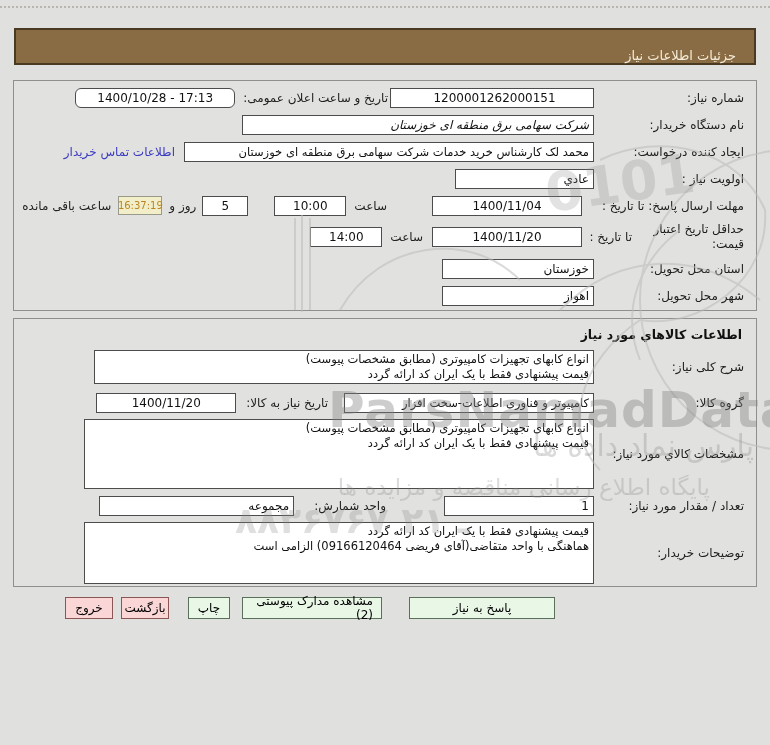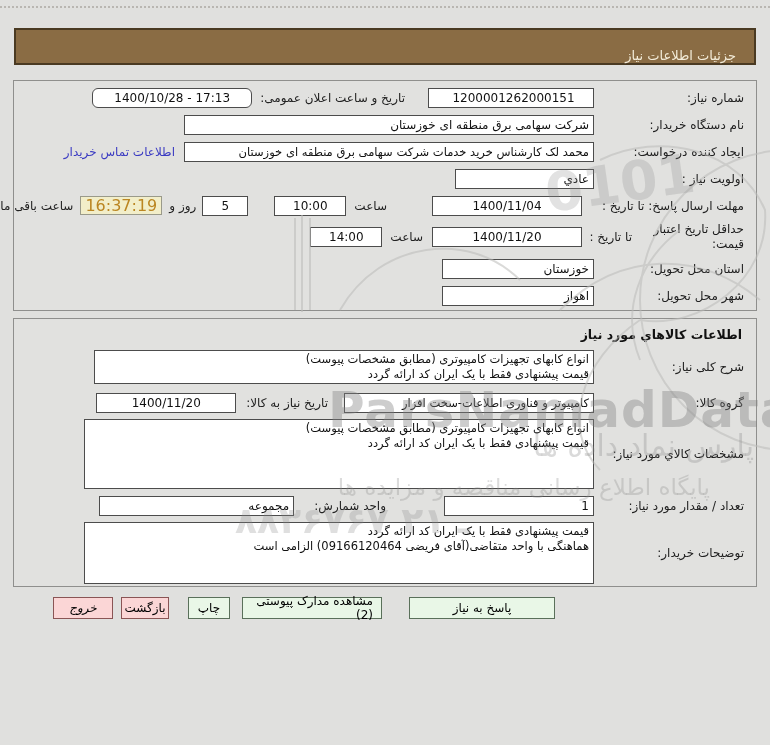--- a/index.html
+++ b/index.html
@@ -37,22 +37,22 @@
   }
   .inp.center{justify-content:center;direction:ltr;}
   .inp.rt{justify-content:flex-start;} 
   .box{
     flex:none;background:#fff;border:1px solid #4c4c4c;box-sizing:border-box;
     padding:1px 4px;font-size:11.5px;line-height:15px;color:#111;
     white-space:pre-line;overflow:hidden;
   }
   .countdown{
     flex:none;background:#f2eec9;border:1px solid #9a9a8a;box-sizing:border-box;
-    height:19px;width:82px;display:flex;align-items:center;justify-content:center;
-    color:#bb8622;font-size:16px;direction:ltr;
+    height:19px;width:44px;display:flex;align-items:center;justify-content:center;
+    color:#bb8622;font-size:10px;direction:ltr;
   }
   .link{color:#3a3ac2;cursor:pointer;}
   .sec2-title{font-weight:bold;font-size:12.5px;color:#111;margin:2px 2px 8px 0;}
   .lbl2line{flex:none;width:112px;line-height:1.25;}
   
   .actions{position:absolute;top:597px;right:215px;display:flex;align-items:center;}
   .btn{
     flex:none;height:22px;box-sizing:border-box;display:flex;align-items:center;
     justify-content:center;font-size:12px;color:#000;cursor:pointer;
     border:1px solid #4a4a4a;padding:0 8px;
@@ -77,28 +77,28 @@
 <div class="top-dots"></div>
 
 <div class="header-bar">
   <span>جزئیات اطلاعات نیاز</span>
 </div>
 
 <div class="sec sec1">
 
   <div class="row">
     <span class="lbl">شماره نیاز:</span>
-    <div class="inp center" style="width:166px;margin-left:23px;padding-left:9px;">1200001262000151</div>
+    <div class="inp center" style="width:204px;margin-left:2px;padding-left:9px;">1200001262000151</div>
     <span class="lbl-auto" style="margin-left:8px;">تاریخ و ساعت اعلان عمومی:</span>
     <div class="inp center" style="width:160px;border-radius:6px;">1400/10/28 - 17:13</div>
   </div>
 
   <div class="row">
     <span class="lbl">نام دستگاه خریدار:</span>
-    <div class="inp rt" style="width:410px;">شرکت سهامی برق منطقه ای خوزستان</div>
+    <div class="inp rt" style="width:352px;font-style:italic;">شرکت سهامی برق منطقه ای خوزستان</div>
   </div>
 
   <div class="row">
     <span class="lbl">ایجاد کننده درخواست:</span>
     <div class="inp rt" style="width:410px;font-size:11.5px;padding-left:16px;">محمد لک کارشناس خرید خدمات شرکت سهامی برق منطقه ای خوزستان</div>
     <span class="link" style="margin-right:9px;">اطلاعات تماس خریدار</span>
   </div>
 
   <div class="row" style="margin-top:4px;">
     <span class="lbl">اولویت نیاز :</span>
@@ -170,21 +170,21 @@
     <div class="box" style="width:510px;height:62px;">قیمت پیشنهادی فقط با یک ایران کد ارائه گردد
 هماهنگی با واحد متقاضی(آقای فریضی 09166120464) الزامی است</div>
   </div>
 </div>
 
 <div class="actions">
   <div class="btn green" style="width:146px;margin-left:27px;">پاسخ به نیاز</div>
   <div class="btn green" style="width:140px;margin-left:12px;">مشاهده مدارک پیوستی (2)</div>
   <div class="btn green" style="width:42px;margin-left:19px;">چاپ</div>
   <div class="btn pink" style="width:48px;margin-left:8px;">بازگشت</div>
-  <div class="btn pink" style="width:60px;font-style:italic;">خروج</div>
+  <div class="btn pink" style="width:48px;">خروج</div>
 </div>
 
 <svg class="wm wm-svg" width="770" height="620" viewBox="0 0 770 620">
   <g fill="none" stroke="#bcbcba" stroke-width="2" opacity="0.55">
     <path d="M600 160 C 660 130, 740 150, 765 210 C 770 280, 700 330, 640 320"></path>
     <path d="M640 320 C 580 360, 560 430, 600 470"></path>
     <path d="M680 230 C 640 260, 620 310, 640 360"></path>
     <circle cx="790" cy="300" r="150"></circle>
     <path d="M560 310 C 620 250, 700 250, 760 300"></path>
     <line x1="295" y1="218" x2="295" y2="310"></line>

